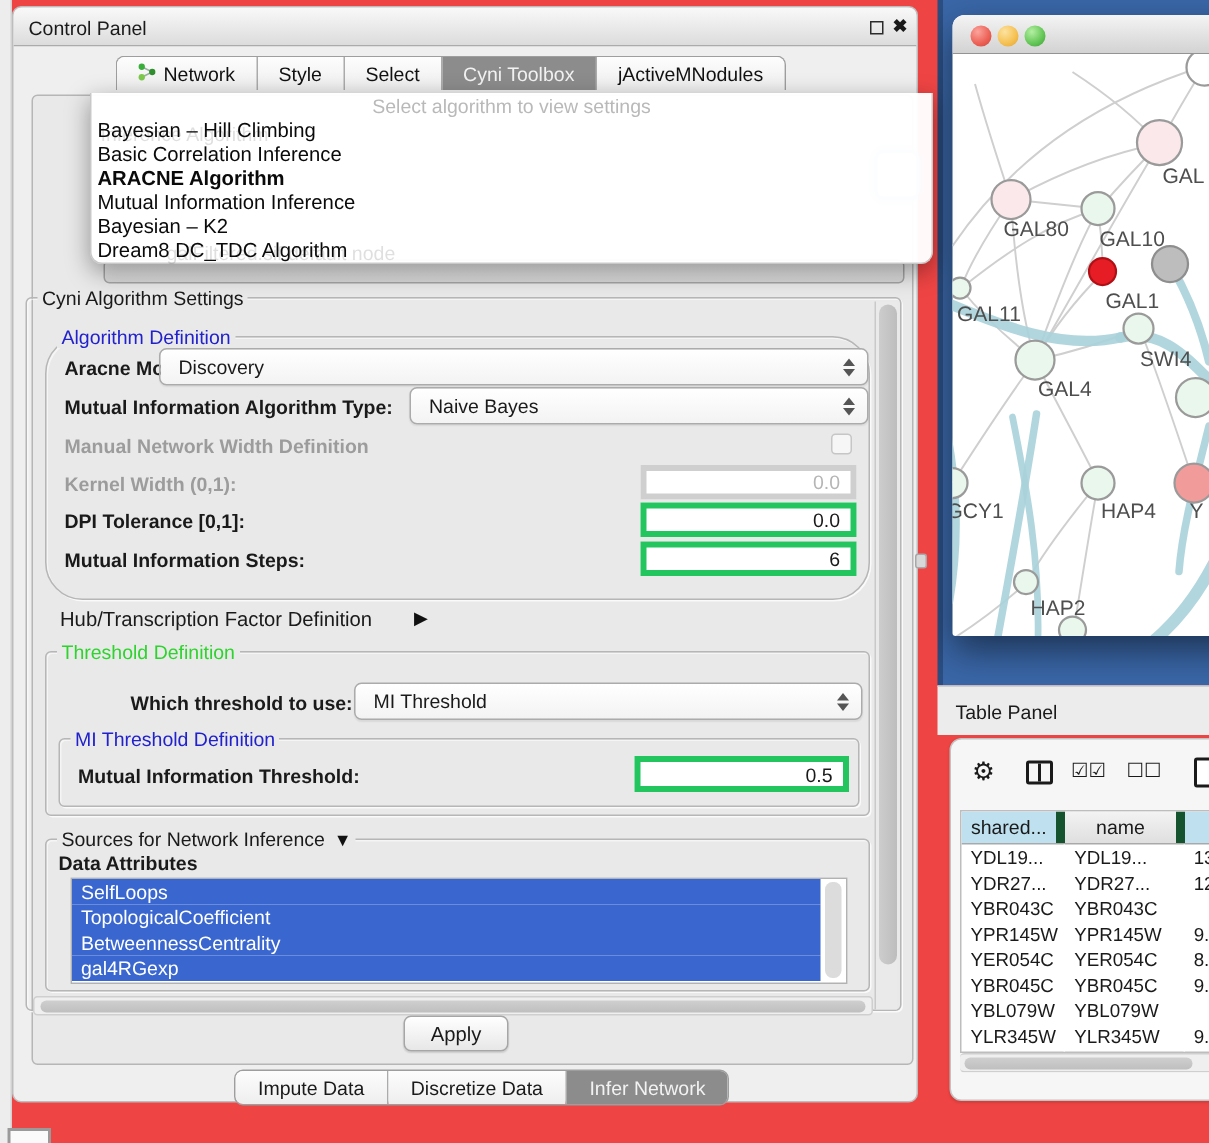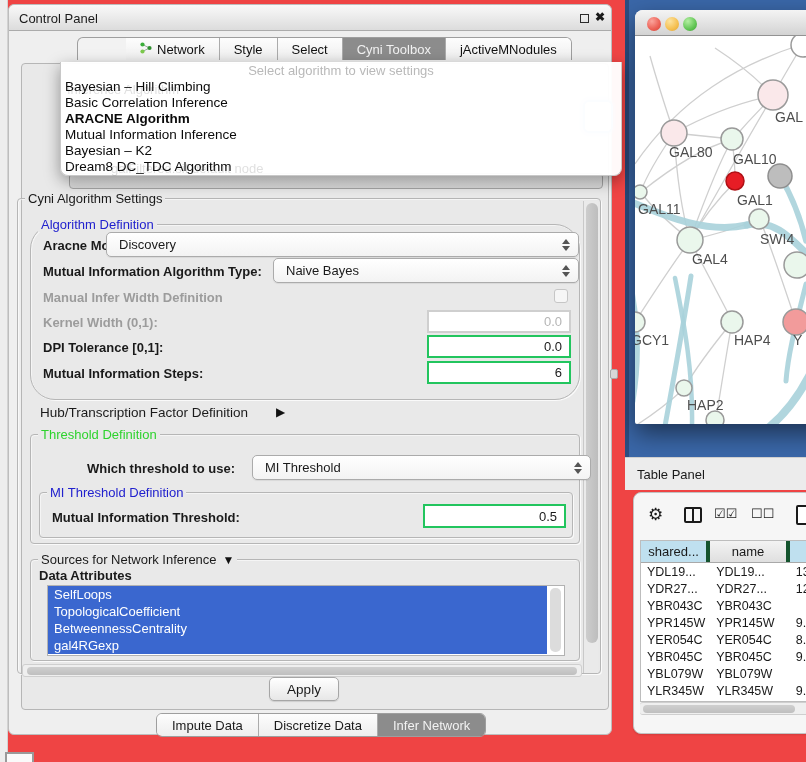--- a/index.html
+++ b/index.html
@@ -13,21 +13,21 @@
   .cp { left:8px; top:4px; width:604px; height:731px; background:#EFEFEF;
         border:1px solid #BDBDBD; border-radius:6px; }
   .cp-titlebar { left:0; top:0; right:0; height:26px;
         background:linear-gradient(#F9F9F9,#DCDCDC); border-bottom:1px solid #ABABAB;
         border-radius:6px 6px 0 0; }
   .cp-title { left:10px; top:6px; font-size:13px; color:#1A1A1A; }
   .float-box { right:22px; top:9px; width:9px; height:9px; border:1.5px solid #2B2B2B; background:transparent; }
   .close-x { right:6px; top:5px; font-size:12px; font-weight:bold; color:#1A1A1A; }
   
   .tabrow { left:68px; top:32px; height:23px; display:flex; border:1px solid #9E9E9E;
-        border-bottom:none; border-radius:6px 6px 0 0; overflow:hidden; background:#F2F2F2;padding-left:48px; }
+        border-bottom:none; border-radius:6px 6px 0 0; overflow:hidden; background:#F2F2F2; }
   .tab { display:flex; align-items:center; justify-content:center; gap:5px;
         font-size:13px; padding:0 14px; background:linear-gradient(#FDFDFD,#EEEEEE);
         border-right:1px solid #ABABAB; color:#111; height:100%; }
   .tab:last-child { border-right:none; }
   .tab.active { background:#8C8C8C; color:#F2F2F2; }
   
   .content { left:12px; top:58px; width:588px; height:647px; background:#E9E9E9;
         border:1px solid #B6B6B6; border-radius:4px; }
   
   .popup { left:18px; top:57px; width:562px; height:114px; background:rgba(255,255,255,0.97);
@@ -54,21 +54,21 @@
   .plain { font-size:13.5px; white-space:nowrap; }
   
   .combo { height:25px; border:1px solid #ABABAB; border-radius:5px;
         background:linear-gradient(#FFFFFF,#F3F3F3); box-shadow:0 1px 1px rgba(0,0,0,0.07);
         display:flex; align-items:center; padding:0 24px 0 12px; font-size:13px; }
   .arrows { position:absolute; right:8px; top:50%; transform:translateY(-50%);
         display:flex; flex-direction:column; gap:2px; }
   .tri-up { width:0;height:0;border-left:4px solid transparent;border-right:4px solid transparent;border-bottom:5px solid #555; }
   .tri-dn { width:0;height:0;border-left:4px solid transparent;border-right:4px solid transparent;border-top:5px solid #555; }
   
-  .field { height:23px; background:#FFF; border:2px solid #22c55e; font-size:13px;
+  .field { height:23px; background:#FFF; border:4px solid #22c55e; font-size:13px;
         display:flex; align-items:center; justify-content:flex-end; padding:0 7px; }
   .field.dis { border-color:#CFCFCF; color:#B5B5B5; }
   .checkbox { width:14px; height:14px; border:1px solid #C6C6C6; border-radius:3px; background:#F6F6F6; }
   
   .attr-list { background:#FFF; border:1px solid #B2B2B2; overflow:hidden; }
   .attr-item { height:17px; line-height:17px; font-size:13px; color:#FFF;
         background:#3A67CF; margin-right:17px; padding-left:6px; white-space:nowrap; }
   .list-scroll { position:absolute; right:3px; top:2px; width:11px; height:64px;
         background:#DCDCDC; border-radius:5px; }
   
@@ -106,21 +106,21 @@
   .tcard { left:633px; top:492px; width:180px; height:242px; background:#F6F6F6;
         border:1px solid #C2C2C2; border-radius:8px; box-shadow:0 1px 2px rgba(0,0,0,0.12); }
   .ticon { position:absolute; font-size:17px; color:#1A1A1A; }
   .cols-icon { position:absolute; width:18px; height:16px; border:2px solid #1A1A1A; border-radius:2px; }
   .cols-icon::after { content:""; position:absolute; left:6px; top:0; width:2px; height:12px; background:#1A1A1A; }
   .doc-icon { position:absolute; width:17px; height:20px; border:2px solid #1A1A1A; border-radius:2px; background:#FFF; }
   .tbl { position:absolute; left:6px; top:47px; width:174px; height:162px;
         border:1px solid #BDBDBD; border-right:none; background:#FFF; overflow:hidden; }
   .th-row { display:flex; height:22px; border-bottom:1px solid #A9A9A9; }
   .th { font-size:13px; display:flex; align-items:center; justify-content:center;
-        border-right:4px solid #14532d; background:linear-gradient(#F3F3F3,#DFDFDF); }
+        border-right:6px solid #14532d; background:linear-gradient(#F3F3F3,#DFDFDF); }
   .th.blue { background:#BFE0EF; }
   .tr { display:flex; height:17px; }
   .td { font-size:12.5px; padding-left:6px; white-space:nowrap; overflow:hidden;
         display:flex; align-items:center; border-right:1px solid #FFF; }
   .c0 { width:72px; } .c1 { width:83px; } .c2 { width:25px; }
   .grip { left:610px; top:369px; width:8px; height:10px; border:1px solid #A8A8A8;
         background:#D8D8D8; border-radius:2px; }
   .corner-icon { left:5px; top:752px; width:29px; height:18px; border:2px solid #9A9A9A;
         background:#FAFAFA; }
   .hub-arrow, .src-arrow { font-size:12px; color:#111; }
@@ -203,41 +203,41 @@
 
         <div class="abs lb" style="left:12px;top:39px;">Mutual Information Algorithm Type:</div>
         <div class="abs combo" style="left:242px;top:33px;width:306px;">
           <span>Naive Bayes</span>
           <span class="arrows">
               <span class="tri-up"></span>
               <span class="tri-dn"></span>
             </span>
         </div>
 
-        <div class="abs lb dis" style="left:12px;top:65px;">Manual Infer Width Definition</div>
+        <div class="abs lb dis" style="left:12px;top:65px;">Manual Network Width Definition</div>
         <div class="abs checkbox" style="left:523px;top:64px;"></div>
 
         <div class="abs lb dis" style="left:12px;top:90px;">Kernel Width (0,1):</div>
         <div class="abs field dis" style="left:396px;top:85px;width:144px;">0.0</div>
 
         <div class="abs lb" style="left:12px;top:115px;">DPI Tolerance [0,1]:</div>
         <div class="abs field" style="left:396px;top:110px;width:144px;">0.0</div>
 
         <div class="abs lb" style="left:12px;top:141px;">Mutual Information Steps:</div>
         <div class="abs field" style="left:396px;top:136px;width:144px;">6</div>
       </div>
 
       <div class="abs plain" style="left:22px;top:206px;">Hub/Transcription Factor Definition</div>
       <div class="abs hub-arrow" style="left:258px;top:206px;">▶</div>
 
       <div class="abs gbox" style="left:12px;top:235px;width:550px;height:110px;">
         <div class="gtitle t-green">Threshold Definition</div>
 
         <div class="abs lb" style="left:56px;top:26px;">Which threshold to use:</div>
-        <div class="abs combo" style="left:205px;top:20px;width:339px;margin-left:16px;">
+        <div class="abs combo" style="left:205px;top:20px;width:339px;">
           <span>MI Threshold</span>
           <span class="arrows">
               <span class="tri-up"></span>
               <span class="tri-dn"></span>
             </span>
         </div>
 
         <div class="abs gbox" style="left:8px;top:57px;width:534px;height:46px;">
           <div class="gtitle t-blue">MI Threshold Definition</div>
           <div class="abs lb" style="left:12px;top:17px;">Mutual Information Threshold:</div>

